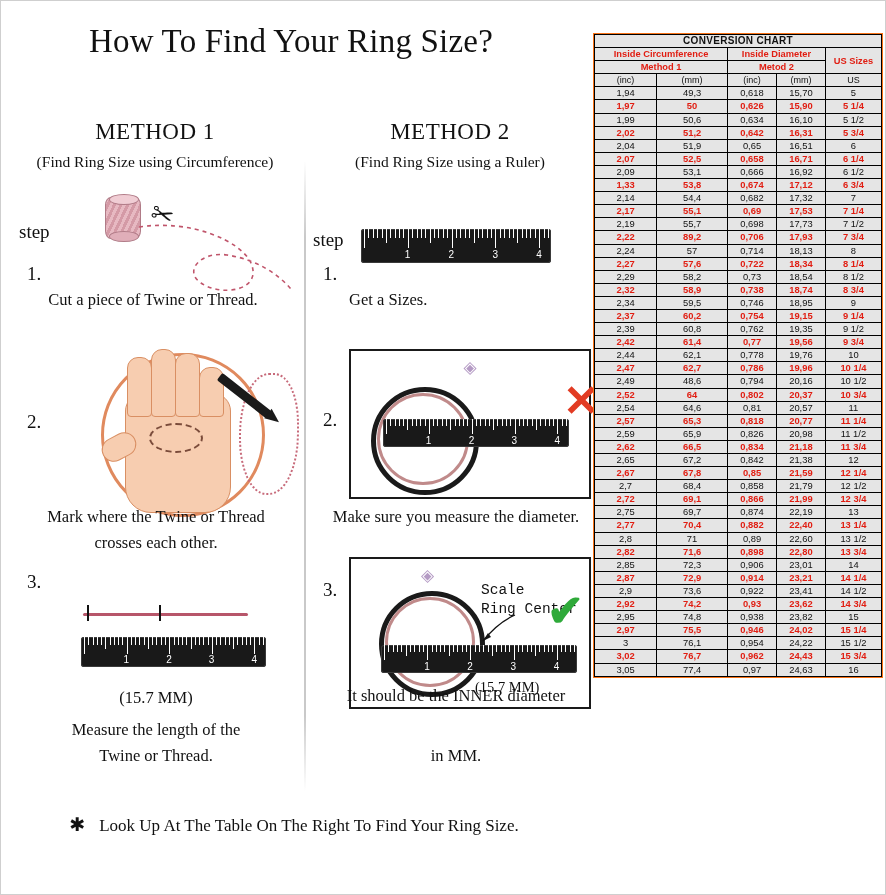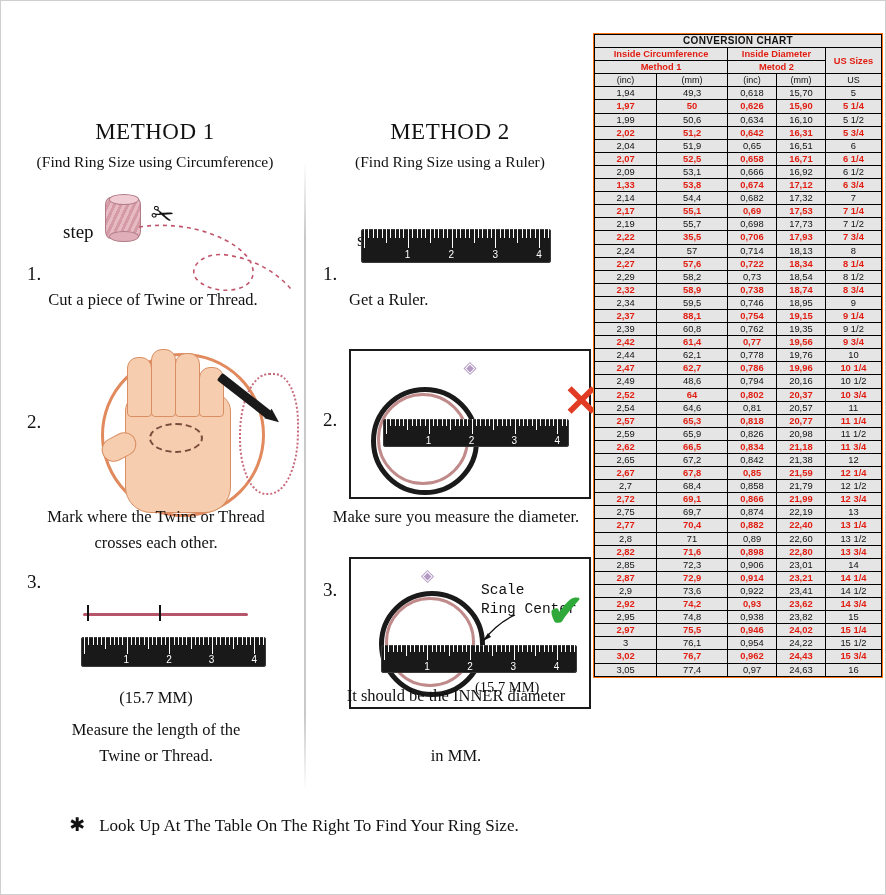--- a/index.html
+++ b/index.html
@@ -49,21 +49,20 @@
   .divider {
     position: absolute;
     left: 303px; top: 160px;
     width: 2px; height: 630px;
     background: linear-gradient(to bottom, rgba(180,180,180,0), #c9c9c9 12%, #c9c9c9 88%, rgba(180,180,180,0));
   }
 
   .step-word {
     position: absolute;
     font-size: 19px;
-    margin-left: 44px;
   }
   .step-num {
     position: absolute;
     font-size: 19px;
   }
   .caption {
     position: absolute;
     font-size: 16.5px;
     text-align: center;
     line-height: 1.35;
@@ -218,20 +217,21 @@
   .hdr-unit { font-size:9px; height:12px; line-height:12px; }
   tr.red td { color:#e11d11; font-weight:bold; }
 </style>
 </head>
 <body>
 
 <div class="page">
 
   <div class="left-area">
 
+    <div class="main-title">How To Find Your Ring Size?</div>
 
     <div class="divider"></div>
 
     <div class="method-col method-1">
       <div class="method-title">METHOD 1</div>
       <div class="method-sub">(Find Ring Size using Circumference)</div>
     </div>
 
     <div class="step-word" style="left:18px; top:220px;">step</div>
     <div class="step-num" style="left:26px; top:262px;">1.</div>
@@ -371,21 +371,21 @@
         <div class="tick" style="left: 169.476px; height: 8.84px;"></div>
         <div class="tick" style="left: 173.857px; height: 8.84px;"></div>
         <div class="tick" style="left: 178.238px; height: 18.7px;"></div>
         <div class="tick" style="left: 182.619px; height: 8.84px;"></div>
         <div class="tick" style="left: 187px; height: 8.84px;"></div>
         <div class="num" style="left: 43.8095px; top: 19.72px;">1</div>
         <div class="num" style="left: 87.619px; top: 19.72px;">2</div>
         <div class="num" style="left: 131.429px; top: 19.72px;">3</div>
         <div class="num" style="left: 175.238px; top: 19.72px;">4</div>
       </div>
-    <div class="caption" style="left:348px; top:288px; width:240px; text-align:left;">Get a Ruler.</div>
+    <div class="caption" style="left:348px; top:288px; width:240px; text-align:left;">Get a Sizes.</div>
 
     <div class="step-num" style="left:322px; top:408px;">2.</div>
     <div class="panel" style="left:348px; top:348px; width:238px; height:146px;">
       <div class="panel-dia" style="top:6px;">◈</div>
       <div class="ring-band" style="left:20px; top:36px; width:98px; height:98px; border:5px solid #1a1a1a;"></div>
       <div class="ring-band" style="left:26px; top:42px; width:86px; height:86px; border:3px solid #c08a8a;"></div>
       <div class="ruler" id="ruler-m2b" style="left:32px; top:68px; width:186px; height:28px;">
           <div class="tick" style="left: 3px; height: 15.4px;"></div>
           <div class="tick" style="left: 7.28571px; height: 7.28px;"></div>
           <div class="tick" style="left: 11.5714px; height: 7.28px;"></div>
@@ -610,21 +610,21 @@
           </tr>
           <tr>
             <td>2,19</td>
             <td>55,7</td>
             <td>0,698</td>
             <td>17,73</td>
             <td>7 1/2</td>
           </tr>
           <tr class="red">
             <td>2,22</td>
-            <td>35,5</td>
+            <td>89,2</td>
             <td>0,706</td>
             <td>17,93</td>
             <td>7 3/4</td>
           </tr>
           <tr>
             <td>2,24</td>
             <td>57</td>
             <td>0,714</td>
             <td>18,13</td>
             <td>8</td>
@@ -652,21 +652,21 @@
           </tr>
           <tr>
             <td>2,34</td>
             <td>59,5</td>
             <td>0,746</td>
             <td>18,95</td>
             <td>9</td>
           </tr>
           <tr class="red">
             <td>2,37</td>
-            <td>88,1</td>
+            <td>60,2</td>
             <td>0,754</td>
             <td>19,15</td>
             <td>9 1/4</td>
           </tr>
           <tr>
             <td>2,39</td>
             <td>60,8</td>
             <td>0,762</td>
             <td>19,35</td>
             <td>9 1/2</td>

